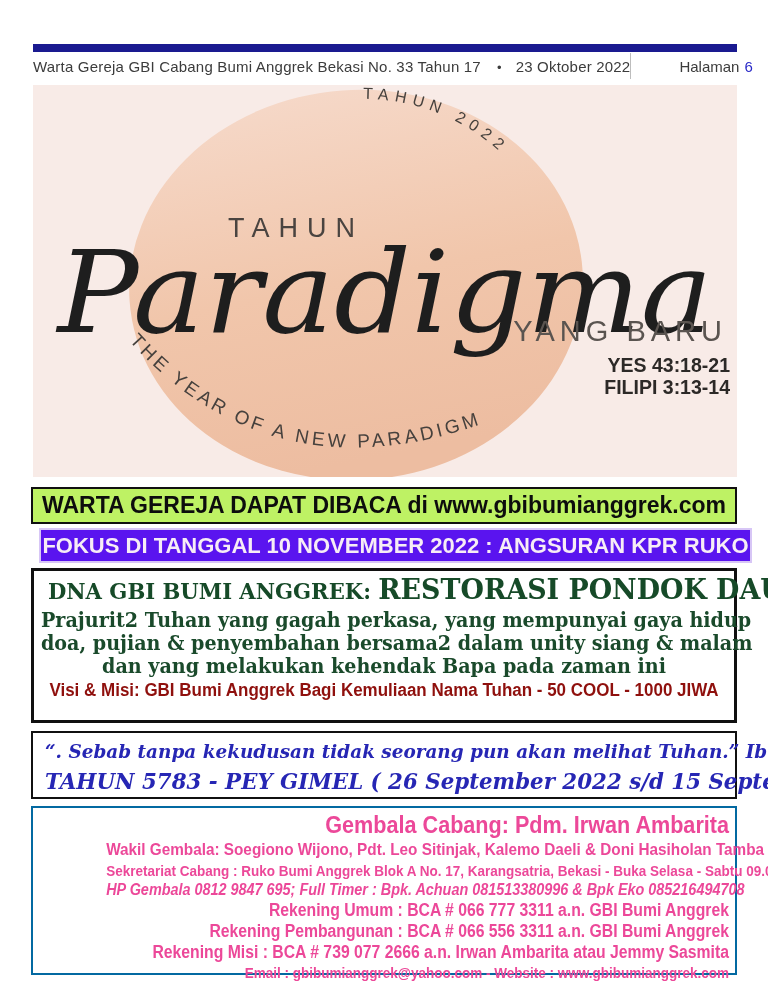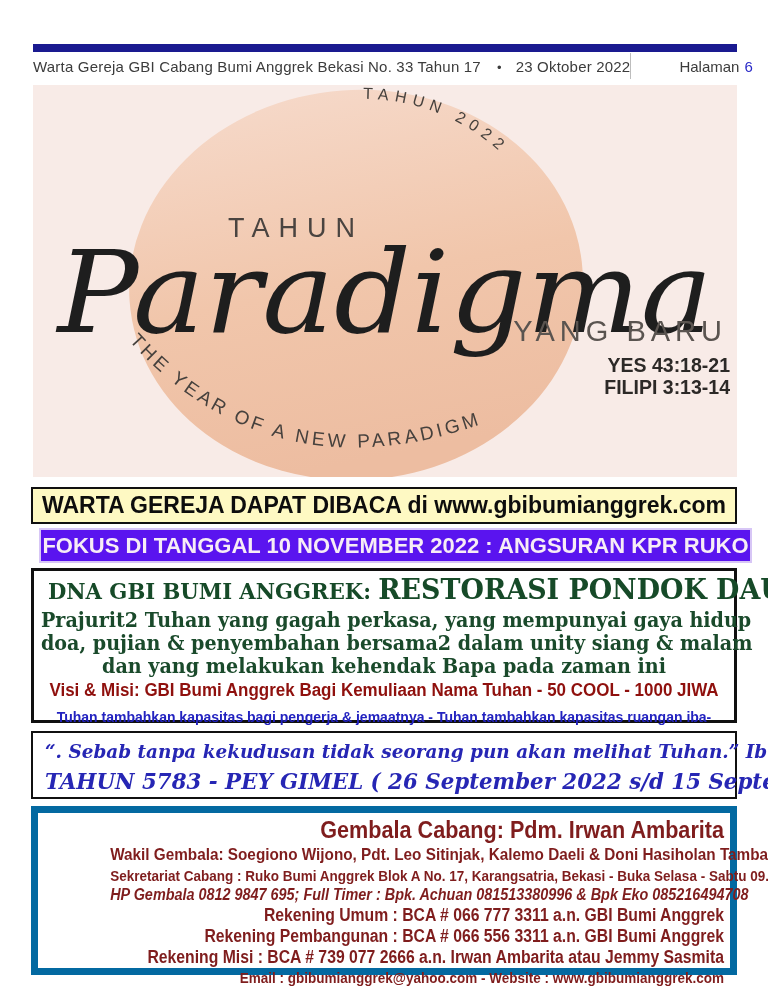--- a/index.html
+++ b/index.html
@@ -15,21 +15,21 @@
   #header-left{flex:1;font-size:15px;color:#3c3c3c;letter-spacing:.2px;white-space:nowrap;}
   #header-left .bullet{margin:0 14px 0 16px;font-size:13px;color:#3c3c3c;}
   #header-right{width:122px;border-left:1px solid #bdbdbd;height:26px;display:flex;align-items:center;justify-content:flex-end;font-size:15px;color:#3c3c3c;white-space:nowrap;padding-left:48px;}
   #header-right .pgnum{color:#2a2ac8;margin-left:5px;}
 
   
   #hero{left:33px;top:85px;width:704px;height:392px;}
   #hero svg{display:block;}
 
   
-  #read-box{left:31px;top:487px;width:706px;height:37px;background:#fef9c3;border:2px solid #101010;
+  #read-box{left:31px;top:487px;width:706px;height:37px;background:#bef264;border:2px solid #101010;
     display:flex;align-items:center;justify-content:center;font-size:23px;font-weight:bold;color:#0d0d0d;white-space:nowrap;}
 
   
   #fokus-bar{left:27px;top:528px;width:713px;height:35px;background:#5a14ef;border:2px solid #d7c6f6;
     display:flex;align-items:center;justify-content:center;font-size:22px;font-weight:bold;color:#f7ecf6;white-space:nowrap;margin-left:12px;}
 
   
   #dna-box{left:31px;top:568px;width:706px;height:155px;background:#fff;border:3px solid #101010;
     text-align:center;padding-top:3px;}
   .dna-heading{font-family:"DejaVu Serif", serif;font-weight:bold;color:#164a28;line-height:31px;white-space:nowrap;transform:scaleX(.96);transform-origin:50% 50%;}
@@ -39,22 +39,22 @@
   .dna-visi{font-size:17.5px;font-weight:bold;color:#8f100d;line-height:24px;white-space:nowrap;transform:scaleX(.97);transform-origin:50% 50%;}
   .dna-kapasitas{font-size:14px;font-weight:bold;color:#2222c0;line-height:18px;margin-top:6px;white-space:nowrap;}
 
   
   #quote-box{left:31px;top:731px;width:706px;height:68px;background:#fff;border:2px solid #101010;
     padding:4px 0 0 12px;font-family:"DejaVu Serif", serif;font-style:italic;font-weight:bold;color:#2626b4;}
   #quote-line1{font-size:19px;line-height:29px;white-space:nowrap;transform:scaleX(.97);transform-origin:0 50%;}
   #quote-line2{font-size:22px;line-height:31px;white-space:nowrap;transform:scaleX(.97);transform-origin:0 50%;}
 
   
-  #info-box{left:31px;top:806px;width:706px;height:169px;background:#fff;border:7px solid #0369a1;
-    padding:2px 6px 0 4px;text-align:right;color:#7f1d1d;}
+  #info-box{left:31px;top:806px;width:706px;height:169px;background:#fff;border:2px solid #0369a1;
+    padding:2px 6px 0 4px;text-align:right;color:#ec4899;}
   #info-box div{white-space:nowrap;transform:scaleX(.9);transform-origin:100% 50%;font-weight:bold;}
   .info-l1{font-size:24px;line-height:29px;}
   .info-l2{font-size:17px;line-height:22px;}
   .info-l3{font-size:15px;line-height:19px;}
   .info-l4{font-size:16px;line-height:20px;font-style:italic;}
   .info-l5,.info-l6,.info-l7{font-size:17.5px;line-height:21px;}
   .info-l8{font-size:15px;line-height:19px;}
 </style>
 </head>
 <body>
@@ -102,21 +102,20 @@
 </div>
 
 <div id="dna-box" class="abs">
   <div class="dna-heading">
     <span class="lbl">DNA GBI BUMI ANGGREK: </span><span class="ttl">RESTORASI PONDOK DAUD</span>
   </div>
   <div class="dna-body">Prajurit2 Tuhan yang gagah  perkasa, yang mempunyai gaya hidup</div>
   <div class="dna-body">doa, pujian &amp; penyembahan bersama2 dalam unity siang &amp; malam</div>
   <div class="dna-body">dan yang melakukan kehendak Bapa pada zaman ini</div>
   <div class="dna-visi">Visi &amp; Misi: GBI Bumi Anggrek Bagi Kemuliaan Nama Tuhan - 50 COOL - 1000 JIWA</div>
-  <div class="dna-kapasitas">Tuhan tambahkan kapasitas bagi pengerja &amp; jemaatnya  - Tuhan tambahkan kapasitas ruangan iba-</div>
 </div>
 
 <div id="quote-box" class="abs">
   <div id="quote-line1">“. Sebab tanpa kekudusan tidak seorang pun akan melihat Tuhan.” Ibrani 12:14</div>
   <div id="quote-line2">TAHUN 5783 - PEY GIMEL ( 26 September 2022 s/d 15 September 2023)</div>
 </div>
 
 <div id="info-box" class="abs">
   <div class="info-l1">Gembala Cabang: Pdm. Irwan Ambarita</div>
   <div class="info-l2">Wakil Gembala: Soegiono Wijono, Pdt. Leo Sitinjak, Kalemo Daeli &amp; Doni Hasiholan Tamba</div>

